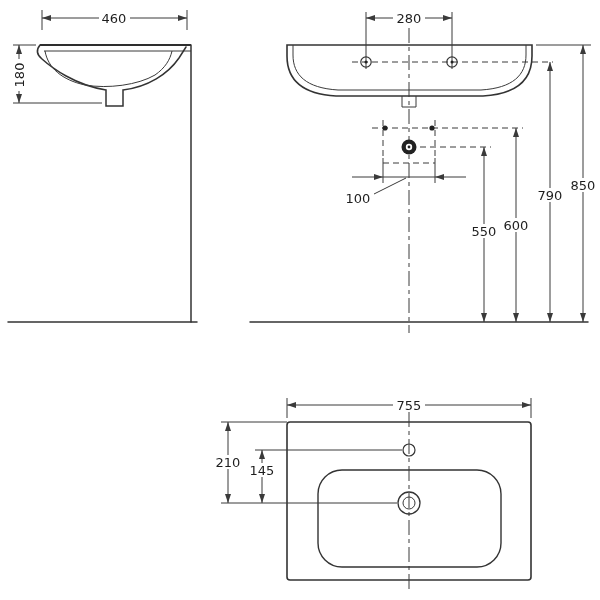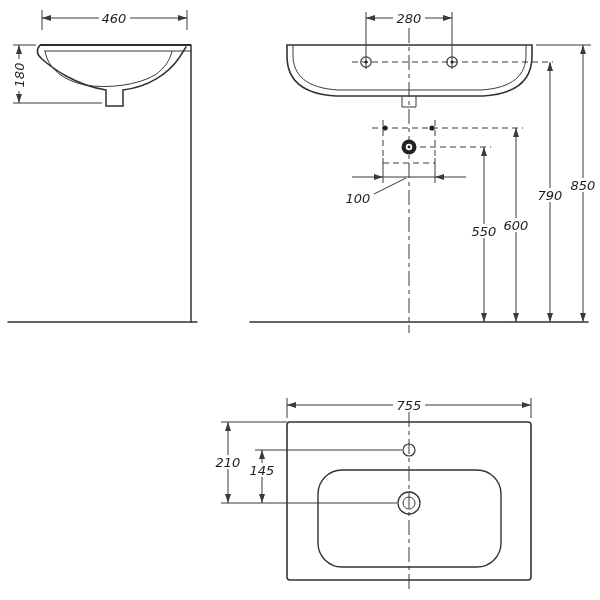--- a/index.html
+++ b/index.html
@@ -1,17 +1,17 @@
 <!DOCTYPE html>
 <html><head>
 <meta charset="utf-8">
 <style>
   html,body{margin:0;padding:0;background:#ffffff;}
   body{width:600px;height:600px;font-family:"DejaVu Sans","Liberation Sans",sans-serif;}
-  .drawing-wrap{width:600px;height:600px;background:#ffffff;font-style:italic;}
+  .drawing-wrap{width:600px;height:600px;background:#ffffff;}
   svg{display:block;}
   .obj{stroke:#333333;stroke-width:1.5;fill:none;stroke-linecap:round;}
   .obj-thick{stroke:#2e2e2e;stroke-width:2.2;fill:none;stroke-linecap:butt;}
   .objfill{stroke:#333333;stroke-width:1.6;fill:#ffffff;}
   .thin{stroke:#3a3a3a;stroke-width:1;fill:none;}
   .dim{stroke:#3a3a3a;stroke-width:1;fill:none;}
   .dash{stroke:#3a3a3a;stroke-width:1;fill:none;stroke-dasharray:6 4;}
   .cline{stroke:#3a3a3a;stroke-width:1;fill:none;stroke-dasharray:15 4 4 4;}
   .dimtext{font-size:13px;fill:#1e1e1e;text-anchor:middle;}
   .bg{fill:#ffffff;stroke:none;}

